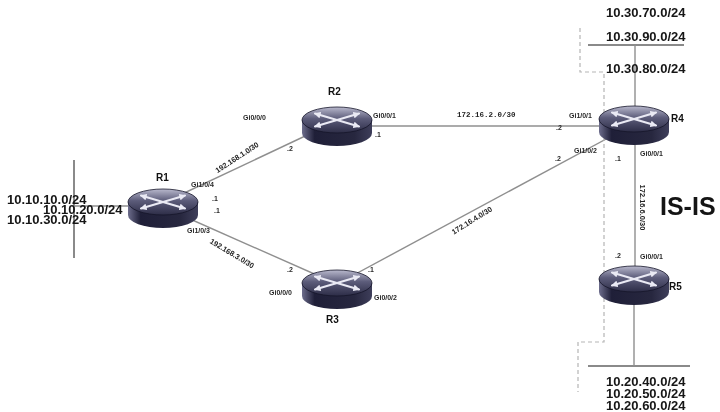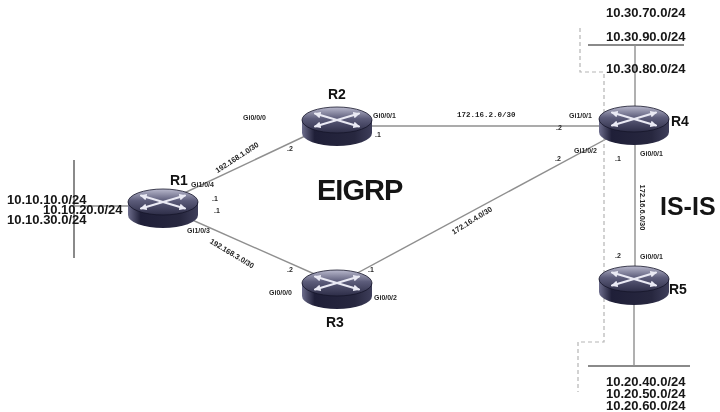--- a/index.html
+++ b/index.html
@@ -5,21 +5,21 @@
   html,body{margin:0;padding:0;background:#ffffff;}
   #canvas{
     position:relative;width:720px;height:412px;background:#ffffff;overflow:hidden;
     font-family:"Liberation Sans", sans-serif;
   }
   #wires{position:absolute;left:0;top:0;}
   .lbl{position:absolute;white-space:nowrap;color:#1c1c1c;}
   .net{font-size:13px;font-weight:700;color:#161616;}
   .iface{font-size:7px;font-weight:700;color:#2a2a2a;}
   .octet{font-size:7px;font-weight:700;color:#2a2a2a;}
-  .rname{font-size:14px;font-weight:700;color:#111;}
+  .rname{font-size:10px;font-weight:700;color:#111;}
   .linknet{font-size:7.5px;font-weight:700;color:#242424;}
   .domain-big{font-weight:700;color:#141414;}
   .rot{transform-origin:center center;}
 </style>
 </head>
 <body>
 
 <div id="canvas">
 
   <svg id="wires" width="720" height="412" viewBox="0 0 720 412">
@@ -66,27 +66,26 @@
 
     <path d="M580,28 V72 H604 V342 H578 V392" fill="none" stroke="#b5b5b5" stroke-width="1.2" stroke-dasharray="4 3"></path>
 
     <use href="#routerSym" transform="translate(163,203)"></use>
     <use href="#routerSym" transform="translate(337,121)"></use>
     <use href="#routerSym" transform="translate(337,284)"></use>
     <use href="#routerSym" transform="translate(634,120)"></use>
     <use href="#routerSym" transform="translate(634,280)"></use>
   </svg>
 
-  <div class="lbl rname" style="left:170px;top:172px;text-align:right;">R1</div>
+  <div class="lbl rname" style="left:156px;top:172px;text-align:right;">R1</div>
   <div class="lbl rname" style="left:328px;top:86px;">R2</div>
   <div class="lbl rname" style="left:326px;top:314px;text-align:center;">R3</div>
   <div class="lbl rname" style="left:671px;top:113px;">R4</div>
   <div class="lbl rname" style="left:669px;top:281px;">R5</div>
 
-  <div class="lbl domain-big" style="left:317px;top:174px;font-size:29px;letter-spacing:-1px;">EIGRP</div>
   <div class="lbl domain-big" style="left:660px;top:192px;font-size:25px;">IS-IS</div>
 
   <div class="lbl net" style="left:7px;top:192px;">10.10.10.0/24</div>
   <div class="lbl net" style="left:7px;top:202px;margin-left:36px;">10.10.20.0/24</div>
   <div class="lbl net" style="left:7px;top:212px;">10.10.30.0/24</div>
 
   <div class="lbl net" style="left:606px;top:5px;">10.30.70.0/24</div>
   <div class="lbl net" style="left:606px;top:17px;margin-top:44px;">10.30.80.0/24</div>
   <div class="lbl net" style="left:606px;top:29px;">10.30.90.0/24</div>
 

